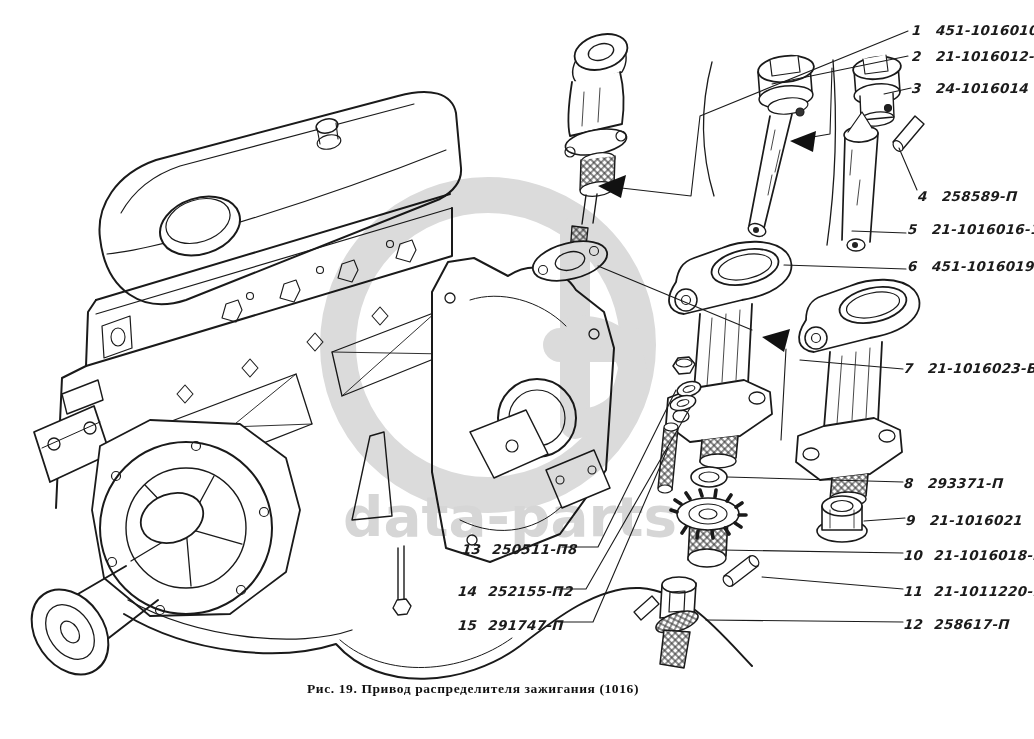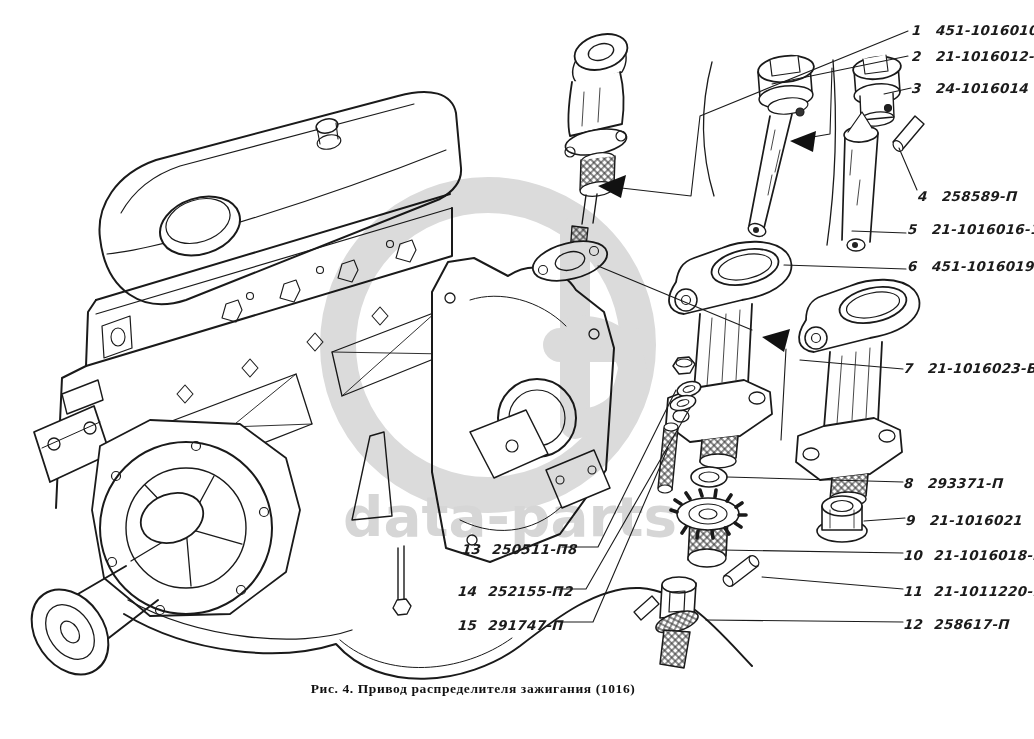--- a/index.html
+++ b/index.html
@@ -362,14 +362,14 @@
     </div>
   <div class="callout" style="left:458px;top:583px">
       <span class="num">14</span>
       <span class="code">252155-П2</span>
     </div>
   <div class="callout" style="left:458px;top:617px">
       <span class="num">15</span>
       <span class="code">291747-П</span>
     </div>
 
-  <div id="caption">Рис. 4. Привод распределителя зажигания (1016)</div>
+  <div id="caption">Рис. 19. Привод распределителя зажигания (1016)</div>
 </div>
 
 </body></html>

